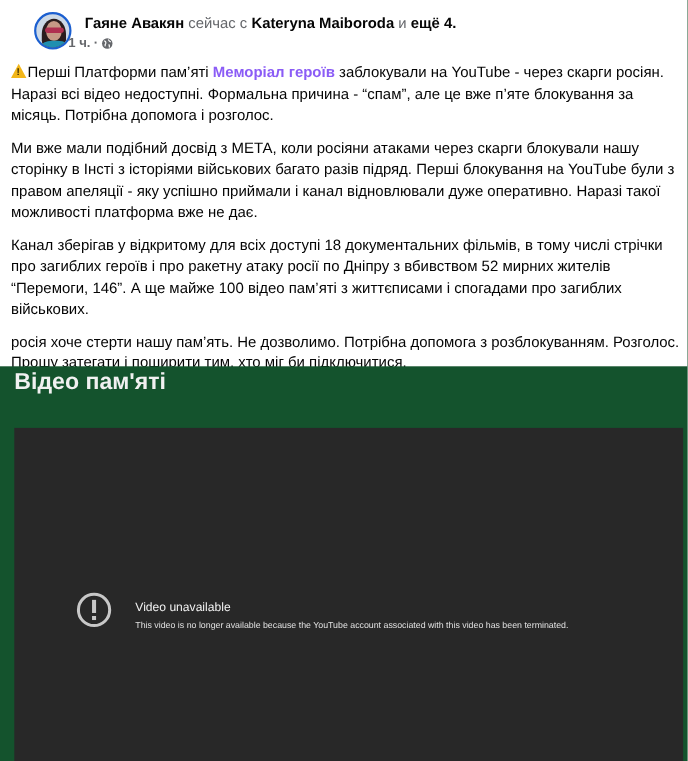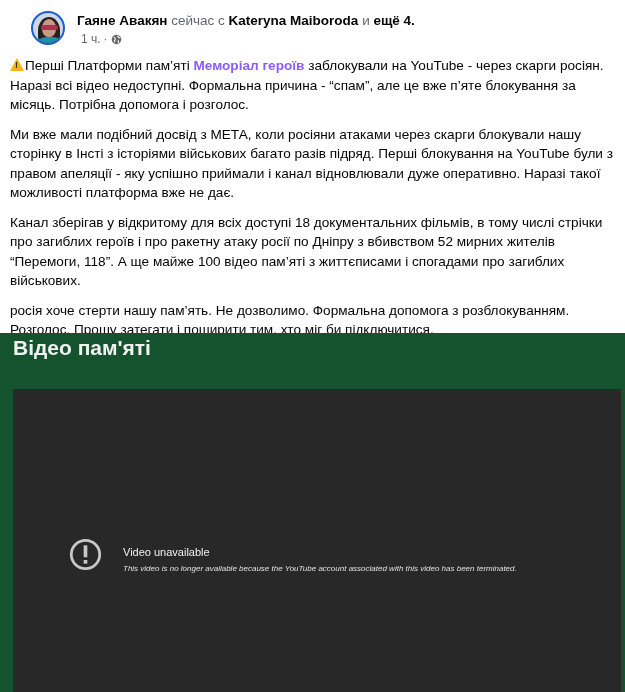--- a/index.html
+++ b/index.html
@@ -8,34 +8,34 @@
   .header { position:absolute; left:0; top:0; width:625px; height:52px;margin-left:20px; }
   .avatar { position:absolute; left:11px; top:11px; width:34px; height:34px; border-radius:50%;
             border:2px solid #1b5fd0; box-sizing:border-box; overflow:hidden; background:#cdd9e6; }
   .avatar .face { position:absolute; left:9px; top:6px; width:14px; height:18px; border-radius:50% 50% 45% 45%; background:#c79a86; }
   .avatar .hair { position:absolute; left:5px; top:4px; width:22px; height:28px; border-radius:50% 50% 30% 30%; background:#2a1d1d; }
   .avatar .glasses { position:absolute; left:8px; top:12px; width:17px; height:5px; border-radius:3px; background:#b03050; }
   .avatar .body { position:absolute; left:4px; top:24px; width:26px; height:14px; border-radius:40% 40% 0 0; background:#1f8fb0; }
   .author-line { position:absolute; left:57px; top:13px; font-size:13.5px; white-space:nowrap; }
   .author-line b { font-weight:bold; color:#050505; }
   .author-line .muted { color:#65676b; }
-  .meta-line { position:absolute; left:61px; top:32px; font-size:12px; color:#65676b; display:flex; align-items:center; gap:3px; }
+  .meta-line { position:absolute; left:42px; top:32px; font-size:12px; color:#65676b; display:flex; align-items:center; gap:3px;font-weight:bold; }
   .globe { width:11px; height:11px; }
   .post-text { position:absolute; left:10px; top:56px; width:608px; font-size:13.6px; line-height:19.5px; color:#050505; }
   .post-text p { margin:0 0 10px 0; }
   .post-text a { color:#8b5cf6; font-weight:bold; text-decoration:none; }
   .warn { display:inline-block; width:0; height:0; border-left:7px solid transparent; border-right:7px solid transparent;
           border-bottom:13px solid #f2b619; position:relative; vertical-align:-1px; margin-right:1px; }
   .warn::after { content:"!"; position:absolute; left:-2px; top:2px; font-size:9px; font-weight:bold; color:#3a2a00; line-height:10px; }
   .video-section { position:absolute; left:0; top:333px; width:625px; height:359px; background:#14532d; }
   .video-title { position:absolute; left:13px; top:3px; font-size:21px; font-weight:bold; color:#f1f1f1; }
   .player { position:absolute; left:13px; top:56px; width:608px; height:334px; background:#282828; }
   .err-icon { position:absolute; left:56px; top:149px; width:33px; height:33px; }
   .err-title { position:absolute; left:110px; top:157px; font-size:11px; color:#f1f1f1; }
-  .err-msg { position:absolute; left:110px; top:175px; font-size:8px; color:#e0e0e0; white-space:nowrap;font-style:italic; }
+  .err-msg { position:absolute; left:110px; top:175px; font-size:8px; color:#e0e0e0; white-space:nowrap; }
 </style>
 </head>
 <body>
 
 <div class="header">
   <div class="avatar">
     <div class="hair"></div>
     <div class="face"></div>
     <div class="glasses"></div>
     <div class="body"></div>
@@ -55,22 +55,22 @@
       <path d="M3 3.5 Q5 4 4.5 6 Q3.5 7 4 9 M7 2 Q8 4 9.5 4.5 M7.5 7 Q8.5 8.5 8 10" stroke="#fff" stroke-width="1.2" fill="none"></path>
     </svg>
   </div>
 </div>
 
 <div class="post-text">
   <p>
     <span class="warn"></span><span>Перші Платформи пам’яті </span><a>Меморіал героїв</a><span> заблокували на YouTube - через скарги росіян. Наразі всі відео недоступні. Формальна причина - “спам”, але це вже п’яте блокування за місяць. Потрібна допомога і розголос.</span>
   </p>
   <p>Ми вже мали подібний досвід з МЕТА, коли росіяни атаками через скарги блокували нашу сторінку в Інсті з історіями військових багато разів підряд. Перші блокування на YouTube були з правом апеляції - яку успішно приймали і канал відновлювали дуже оперативно. Наразі такої можливості платформа вже не дає.</p>
-  <p>Канал зберігав у відкритому для всіх доступі 18 документальних фільмів, в тому числі стрічки про загиблих героїв і про ракетну атаку росії по Дніпру з вбивством 52 мирних жителів “Перемоги, 118”. А ще майже 100 відео пам’яті з життєписами і спогадами про загиблих військових.</p>
-  <p>росія хоче стерти нашу пам’ять. Не дозволимо. Формальна допомога з розблокуванням. Розголос. Прошу затегати і поширити тим, хто міг би підключитися.</p>
+  <p>Канал зберігав у відкритому для всіх доступі 18 документальних фільмів, в тому числі стрічки про загиблих героїв і про ракетну атаку росії по Дніпру з вбивством 52 мирних жителів “Перемоги, 146”. А ще майже 100 відео пам’яті з життєписами і спогадами про загиблих військових.</p>
+  <p>росія хоче стерти нашу пам’ять. Не дозволимо. Потрібна допомога з розблокуванням. Розголос. Прошу затегати і поширити тим, хто міг би підключитися.</p>
 </div>
 
 <div class="video-section">
   <div class="video-title">Відео пам'яті</div>
   <div class="player">
     <svg class="err-icon" viewBox="0 0 36 36">
       <circle cx="18" cy="18" r="15.5" fill="none" stroke="#c8c8c8" stroke-width="3"></circle>
       <rect x="16" y="8" width="4" height="13" fill="#c8c8c8"></rect>
       <rect x="16" y="24" width="4" height="4" fill="#c8c8c8"></rect>
     </svg>

